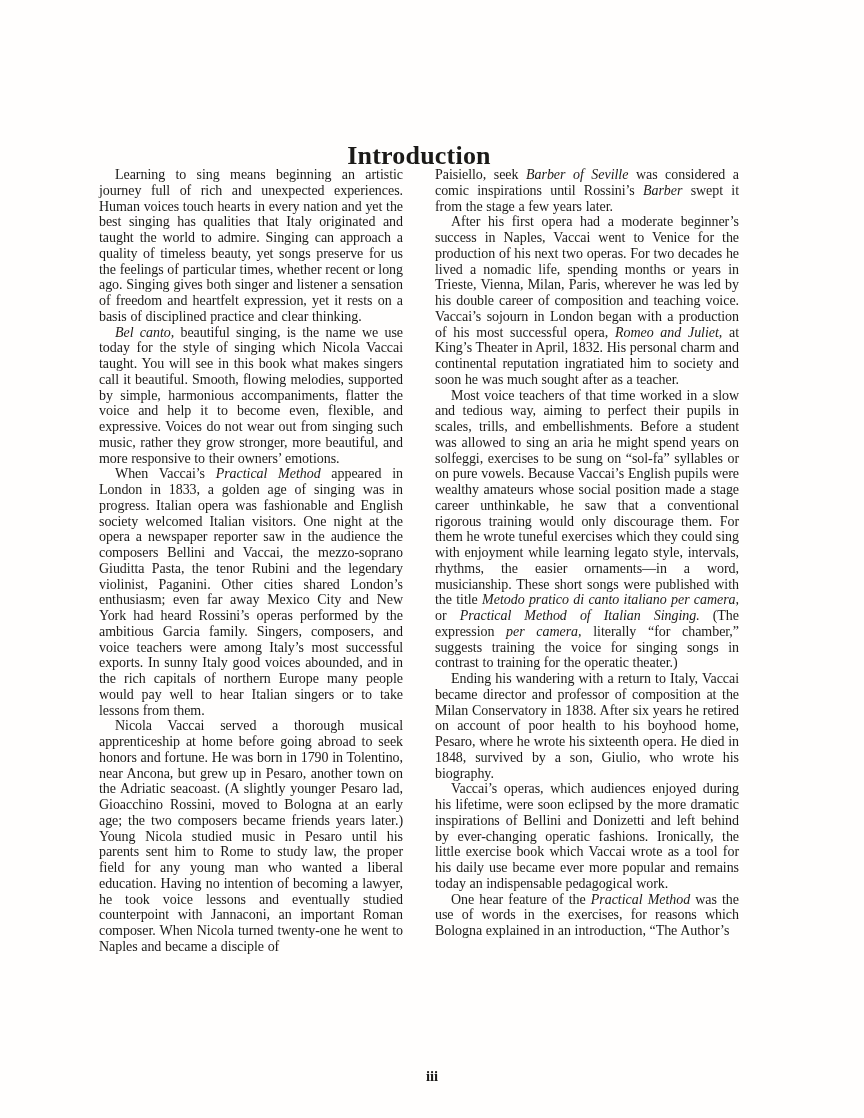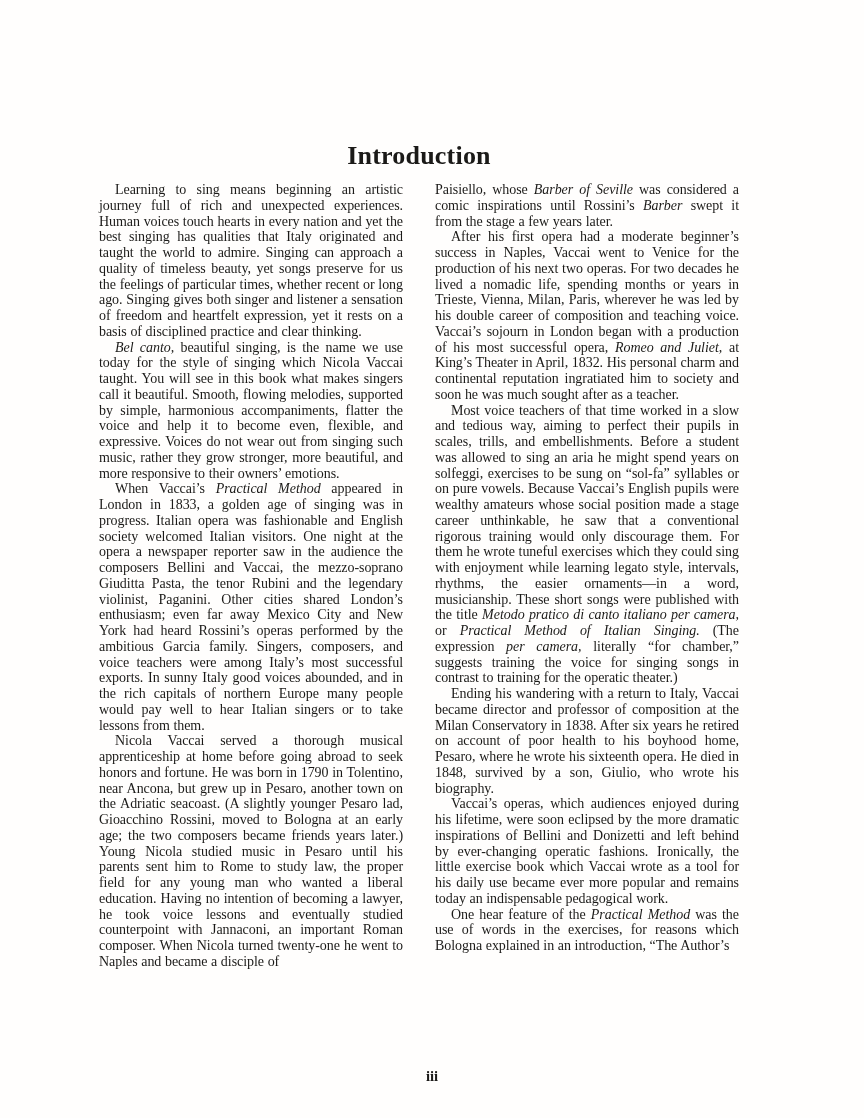--- a/index.html
+++ b/index.html
@@ -22,21 +22,21 @@
     left: 99px;
     width: 640px;
     margin: 0;
     text-align: center;
     font-size: 26px;
     font-weight: 700;
     letter-spacing: 0.2px;
   }
   .columns {
     position: absolute;
-    top: 182px;
+    top: 167px;
     left: 99px;
     width: 640px;
     display: flex;
     gap: 32px;
   }
   .column {
     width: 304px;
     font-size: 14px;
     line-height: 15.75px;
     text-align: justify;
@@ -68,21 +68,21 @@
 <div class="page">
   <h1 class="title">Introduction</h1>
   <div class="columns">
     <div class="column">
         <p class="para indent"><span>Learning to sing means beginning an artistic journey full of rich and unexpected experiences. Human voices touch hearts in every nation and yet the best singing has qualities that Italy originated and taught the world to admire. Singing can approach a quality of timeless beauty, yet songs preserve for us the feelings of particular times, whether recent or long ago. Singing gives both singer and listener a sensation of freedom and heartfelt expression, yet it rests on a basis of disciplined practice and clear thinking.</span></p>
         <p class="para indent"><i>Bel canto,</i><span> beautiful singing, is the name we use today for the style of singing which Nicola Vaccai taught. You will see in this book what makes singers call it beautiful. Smooth, flowing melodies, supported by simple, harmonious accompaniments, flatter the voice and help it to become even, flexible, and expressive. Voices do not wear out from singing such music, rather they grow stronger, more beautiful, and more responsive to their owners’ emotions.</span></p>
         <p class="para indent"><span>When Vaccai’s </span><i>Practical Method</i><span> appeared in London in 1833, a golden age of singing was in progress. Italian opera was fashionable and English society welcomed Italian visitors. One night at the opera a newspaper reporter saw in the audience the composers Bellini and Vaccai, the mezzo-soprano Giuditta Pasta, the tenor Rubini and the legendary violinist, Paganini. Other cities shared London’s enthusiasm; even far away Mexico City and New York had heard Rossini’s operas performed by the ambitious Garcia family. Singers, composers, and voice teachers were among Italy’s most successful exports. In sunny Italy good voices abounded, and in the rich capitals of northern Europe many people would pay well to hear Italian singers or to take lessons from them.</span></p>
         <p class="para indent"><span>Nicola Vaccai served a thorough musical apprenticeship at home before going abroad to seek honors and fortune. He was born in 1790 in Tolentino, near Ancona, but grew up in Pesaro, another town on the Adriatic seacoast. (A slightly younger Pesaro lad, Gioacchino Rossini, moved to Bologna at an early age; the two composers became friends years later.) Young Nicola studied music in Pesaro until his parents sent him to Rome to study law, the proper field for any young man who wanted a liberal education. Having no intention of becoming a lawyer, he took voice lessons and eventually studied counterpoint with Jannaconi, an important Roman composer. When Nicola turned twenty-one he went to Naples and became a disciple of</span></p>
       </div>
     <div class="column">
-        <p class="para"><span>Paisiello, whose </span><i>Barber of Seville</i><span> was considered a comic inspirations until Rossini’s </span><i>Barber</i><span> swept it from the stage a few years later.</span></p>
+        <p class="para"><span>Paisiello, seek </span><i>Barber of Seville</i><span> was considered a comic inspirations until Rossini’s </span><i>Barber</i><span> swept it from the stage a few years later.</span></p>
         <p class="para indent"><span>After his first opera had a moderate beginner’s success in Naples, Vaccai went to Venice for the production of his next two operas. For two decades he lived a nomadic life, spending months or years in Trieste, Vienna, Milan, Paris, wherever he was led by his double career of composition and teaching voice. Vaccai’s sojourn in London began with a production of his most successful opera, </span><i>Romeo and Juliet,</i><span> at King’s Theater in April, 1832. His personal charm and continental reputation ingratiated him to society and soon he was much sought after as a teacher.</span></p>
         <p class="para indent"><span>Most voice teachers of that time worked in a slow and tedious way, aiming to perfect their pupils in scales, trills, and embellishments. Before a student was allowed to sing an aria he might spend years on solfeggi, exercises to be sung on “sol-fa” syllables or on pure vowels. Because Vaccai’s English pupils were wealthy amateurs whose social position made a stage career unthinkable, he saw that a conventional rigorous training would only discourage them. For them he wrote tuneful exercises which they could sing with enjoyment while learning legato style, intervals, rhythms, the easier ornaments—in a word, musicianship. These short songs were published with the title </span><i>Metodo pratico di canto italiano per camera,</i><span> or </span><i>Practical Method of Italian Singing.</i><span> (The expression </span><i>per camera,</i><span> literally “for chamber,” suggests training the voice for singing songs in contrast to training for the operatic theater.)</span></p>
         <p class="para indent"><span>Ending his wandering with a return to Italy, Vaccai became director and professor of composition at the Milan Conservatory in 1838. After six years he retired on account of poor health to his boyhood home, Pesaro, where he wrote his sixteenth opera. He died in 1848, survived by a son, Giulio, who wrote his biography.</span></p>
         <p class="para indent"><span>Vaccai’s operas, which audiences enjoyed during his lifetime, were soon eclipsed by the more dramatic inspirations of Bellini and Donizetti and left behind by ever-changing operatic fashions. Ironically, the little exercise book which Vaccai wrote as a tool for his daily use became ever more popular and remains today an indispensable pedagogical work.</span></p>
         <p class="para indent"><span>One hear feature of the </span><i>Practical Method</i><span> was the use of words in the exercises, for reasons which Bologna explained in an introduction, “The Author’s</span></p>
       </div>
   </div>
   <div class="page-number">iii</div>
 </div>
 

